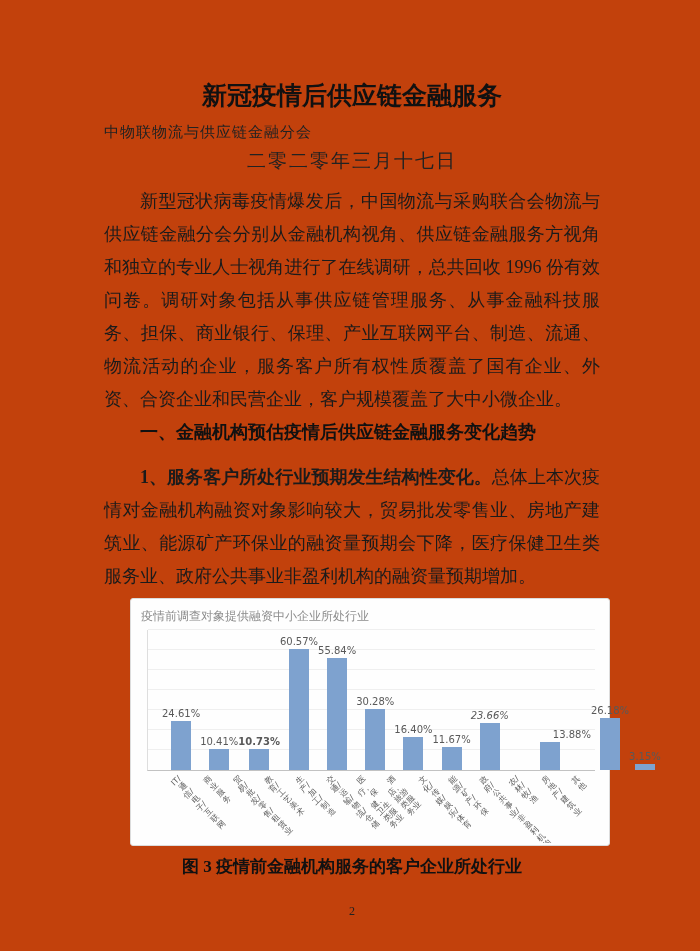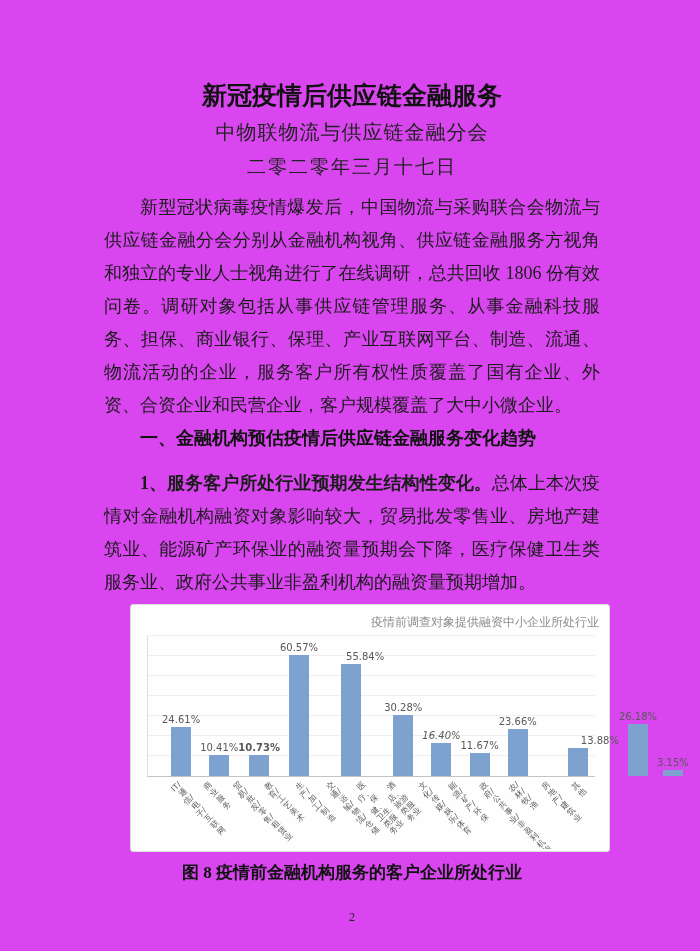--- a/index.html
+++ b/index.html
@@ -1,29 +1,29 @@
 <!DOCTYPE html>
 <html><head>
 <meta charset="utf-8">
 <style>
   html,body{margin:0;padding:0;background:#fff;}
   body{width:700px;height:951px;position:relative;font-family:"Liberation Serif","DejaVu Serif",serif;color:#1b1b1b;-webkit-font-smoothing:antialiased;}
-  .page{box-sizing:border-box;width:700px;height:951px;padding:78px 100px 0 104px;overflow:hidden;background:#d946ef;}
+  .page{box-sizing:border-box;width:700px;height:951px;padding:78px 100px 0 104px;overflow:hidden;background:#c2410c;}
 
   .doc-title{font-size:25px;font-weight:bold;text-align:center;line-height:35px;color:#111;}
-  .org-line{font-size:20px;text-align:center;line-height:25px;margin-top:7px;letter-spacing:1px;color:#222;}
-  .date-line{font-size:19px;text-align:center;line-height:25px;margin-top:9px;letter-spacing:2px;color:#222;}
+  .org-line{font-size:15px;text-align:left;line-height:25px;margin-top:7px;letter-spacing:1px;color:#222;}
+  .date-line{font-size:19px;text-align:center;line-height:25px;margin-top:3px;letter-spacing:2px;color:#222;}
 
   .body-para{font-size:18px;line-height:33px;text-align:justify;text-indent:2em;margin:12px 0 0 0;color:#1b1b1b;}
   .section-heading{font-size:18px;line-height:33px;font-weight:bold;text-indent:2em;margin:0;color:#111;}
   .body-para .lead-bold{font-weight:bold;}
 
   
   .chart-box{box-sizing:border-box;width:480px;margin:5px 0 0 26px;border:1px solid #dcdcdc;border-radius:3px;background:#fefefe;padding:8px 10px 2px 10px;font-family:"DejaVu Sans","Liberation Sans",sans-serif;}
-  .chart-title{font-size:12px;line-height:15px;color:#8c8c8c;text-align:right;margin:2px 0 6px 0;}
+  .chart-title{font-size:12px;line-height:15px;color:#8c8c8c;text-align:left;margin:2px 0 6px 0;}
   .plot{position:relative;height:140px;margin:0 4px 0 6px;display:flex;align-items:flex-end;padding:0 4px 0 14px;border-bottom:1px solid #c2c2c2;border-left:1px solid #dedede;}
   .gridline{position:absolute;left:0;right:0;height:1px;background:#efefef;z-index:0;}
   .bar-col{flex:1;display:flex;flex-direction:column;align-items:center;justify-content:flex-end;position:relative;z-index:1;}
   .bar-value{font-size:10px;line-height:12px;color:#595959;white-space:nowrap;margin-bottom:1px;}
   .bar-rect{width:20px;}
   .labels-area{display:flex;height:72px;margin:0 4px 0 6px;padding:0 4px 0 14px;overflow:hidden;}
   .label-cell{flex:1;position:relative;}
   .label-cell span{position:absolute;top:3px;right:50%;transform:rotate(-45deg);transform-origin:100% 0;white-space:pre-line;text-align:right;font-size:8px;line-height:9px;color:#595959;}
 
   .figure-caption{font-size:17px;font-weight:bold;text-align:center;margin-top:9px;color:#111;}
@@ -35,21 +35,21 @@
 <div class="page">
 
   <div class="doc-title">
     <div>新冠疫情后供应链金融服务</div>
   </div>
 
   <div class="org-line">中物联物流与供应链金融分会</div>
 
   <div class="date-line">二零二零年三月十七日</div>
 
-  <p class="body-para">新型冠状病毒疫情爆发后，中国物流与采购联合会物流与供应链金融分会分别从金融机构视角、供应链金融服务方视角和独立的专业人士视角进行了在线调研，总共回收 1806 份有效问卷。调研对象包括从事供应链管理服务、从事金融科技服务、担保、商业银行、保理、产业互联网平台、制造、流通、物流活动的企业，服务客户所有权性质覆盖了国有企业、外资、合资企业和民营企业，客户规模覆盖了大中小微企业。</p>
+  <p class="body-para">新型冠状病毒疫情爆发后，中国物流与采购联合会物流与供应链金融分会分别从金融机构视角、供应链金融服务方视角和独立的专业人士视角进行了在线调研，总共回收 1996 份有效问卷。调研对象包括从事供应链管理服务、从事金融科技服务、担保、商业银行、保理、产业互联网平台、制造、流通、物流活动的企业，服务客户所有权性质覆盖了国有企业、外资、合资企业和民营企业，客户规模覆盖了大中小微企业。</p>
 
   <p class="section-heading">一、金融机构预估疫情后供应链金融服务变化趋势</p>
 
   <p class="body-para"><span class="lead-bold">1、服务客户所处行业预期发生结构性变化。</span><span>总体上本次疫情对金融机构融资对象影响较大，贸易批发零售业、房地产建筑业、能源矿产环保业的融资量预期会下降，医疗保健卫生类服务业、政府公共事业非盈利机构的融资量预期增加。</span></p>
 
   <div class="chart-box">
     <div class="chart-title" style="color: rgb(140, 140, 140);">疫情前调查对象提供融资中小企业所处行业</div>
     <div class="plot">
         <div class="gridline" style="bottom: 20px;"></div>
         <div class="gridline" style="bottom: 40px;"></div>
@@ -68,37 +68,37 @@
         </div>
         <div class="bar-col">
           <div class="bar-value" style="color: rgb(89, 89, 89); font-weight: bold;">10.73%</div>
           <div class="bar-rect" style="height: 21.46px; background: rgb(126, 162, 207);"></div>
         </div>
         <div class="bar-col">
           <div class="bar-value" style="color: rgb(89, 89, 89);">60.57%</div>
           <div class="bar-rect" style="height: 121.14px; background: rgb(126, 162, 207);"></div>
         </div>
         <div class="bar-col">
-          <div class="bar-value" style="color: rgb(89, 89, 89); margin-left: 28px;">55.84%</div>
+          <div class="bar-value" style="color: rgb(89, 89, 89);">55.84%</div>
           <div class="bar-rect" style="height: 111.68px; background: rgb(126, 162, 207);"></div>
         </div>
         <div class="bar-col">
           <div class="bar-value" style="color: rgb(89, 89, 89);">30.28%</div>
           <div class="bar-rect" style="height: 60.56px; background: rgb(126, 162, 207);"></div>
         </div>
         <div class="bar-col">
-          <div class="bar-value" style="color: rgb(89, 89, 89); font-style: italic;">16.40%</div>
+          <div class="bar-value" style="color: rgb(89, 89, 89);">16.40%</div>
           <div class="bar-rect" style="height: 32.8px; background: rgb(126, 162, 207);"></div>
         </div>
         <div class="bar-col">
           <div class="bar-value" style="color: rgb(89, 89, 89);">11.67%</div>
           <div class="bar-rect" style="height: 23.34px; background: rgb(126, 162, 207);"></div>
         </div>
         <div class="bar-col">
-          <div class="bar-value" style="color: rgb(89, 89, 89);">23.66%</div>
+          <div class="bar-value" style="color: rgb(89, 89, 89); font-style: italic;">23.66%</div>
           <div class="bar-rect" style="height: 47.32px; background: rgb(126, 162, 207);"></div>
         </div>
         <div class="bar-col">
           <div class="bar-value" style="color: rgb(89, 89, 89); margin-left: 44px;">13.88%</div>
           <div class="bar-rect" style="height: 27.76px; background: rgb(126, 162, 207);"></div>
         </div>
         <div class="bar-col">
           <div class="bar-value" style="color: rgb(89, 89, 89);">26.18%</div>
           <div class="bar-rect" style="height: 52.36px; background: rgb(126, 162, 207);"></div>
         </div>
@@ -148,17 +148,17 @@
         </div>
         <div class="label-cell">
           <span style="color: rgb(89, 89, 89);">房地产/建筑业</span>
         </div>
         <div class="label-cell">
           <span style="color: rgb(89, 89, 89);">其他</span>
         </div>
       </div>
   </div>
 
-  <div class="figure-caption">图 8 疫情前金融机构服务的客户企业所处行业</div>
+  <div class="figure-caption">图 3 疫情前金融机构服务的客户企业所处行业</div>
 
   <div class="page-number">2</div>
 
 </div>
 
 </body></html>

